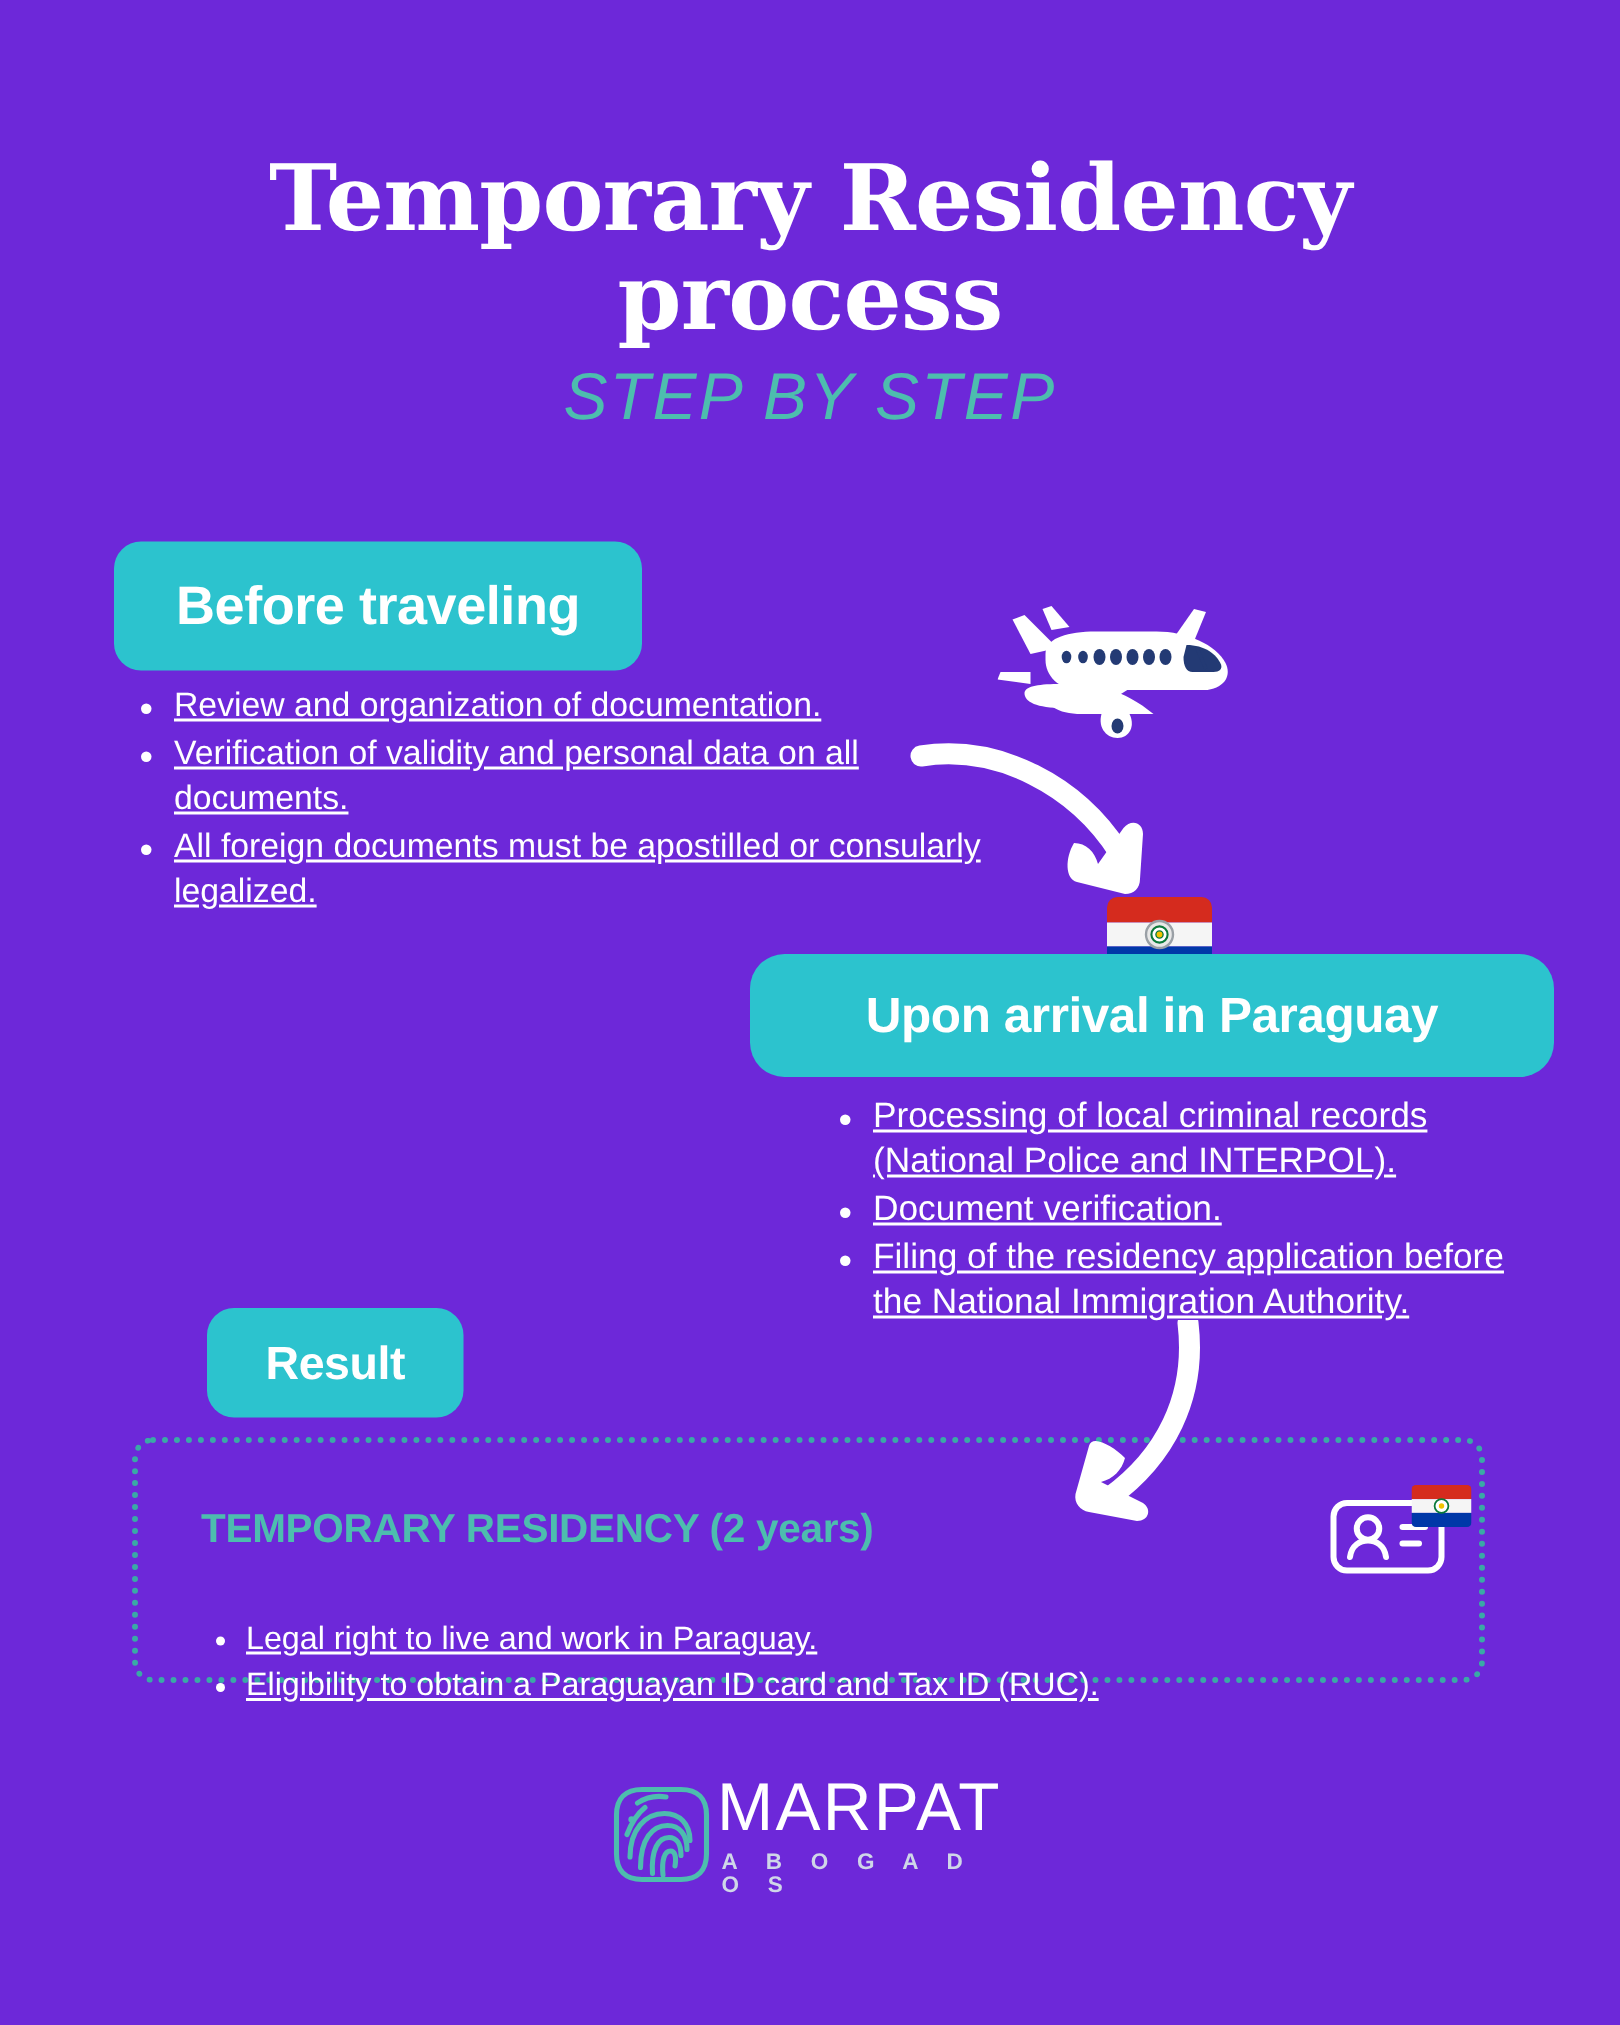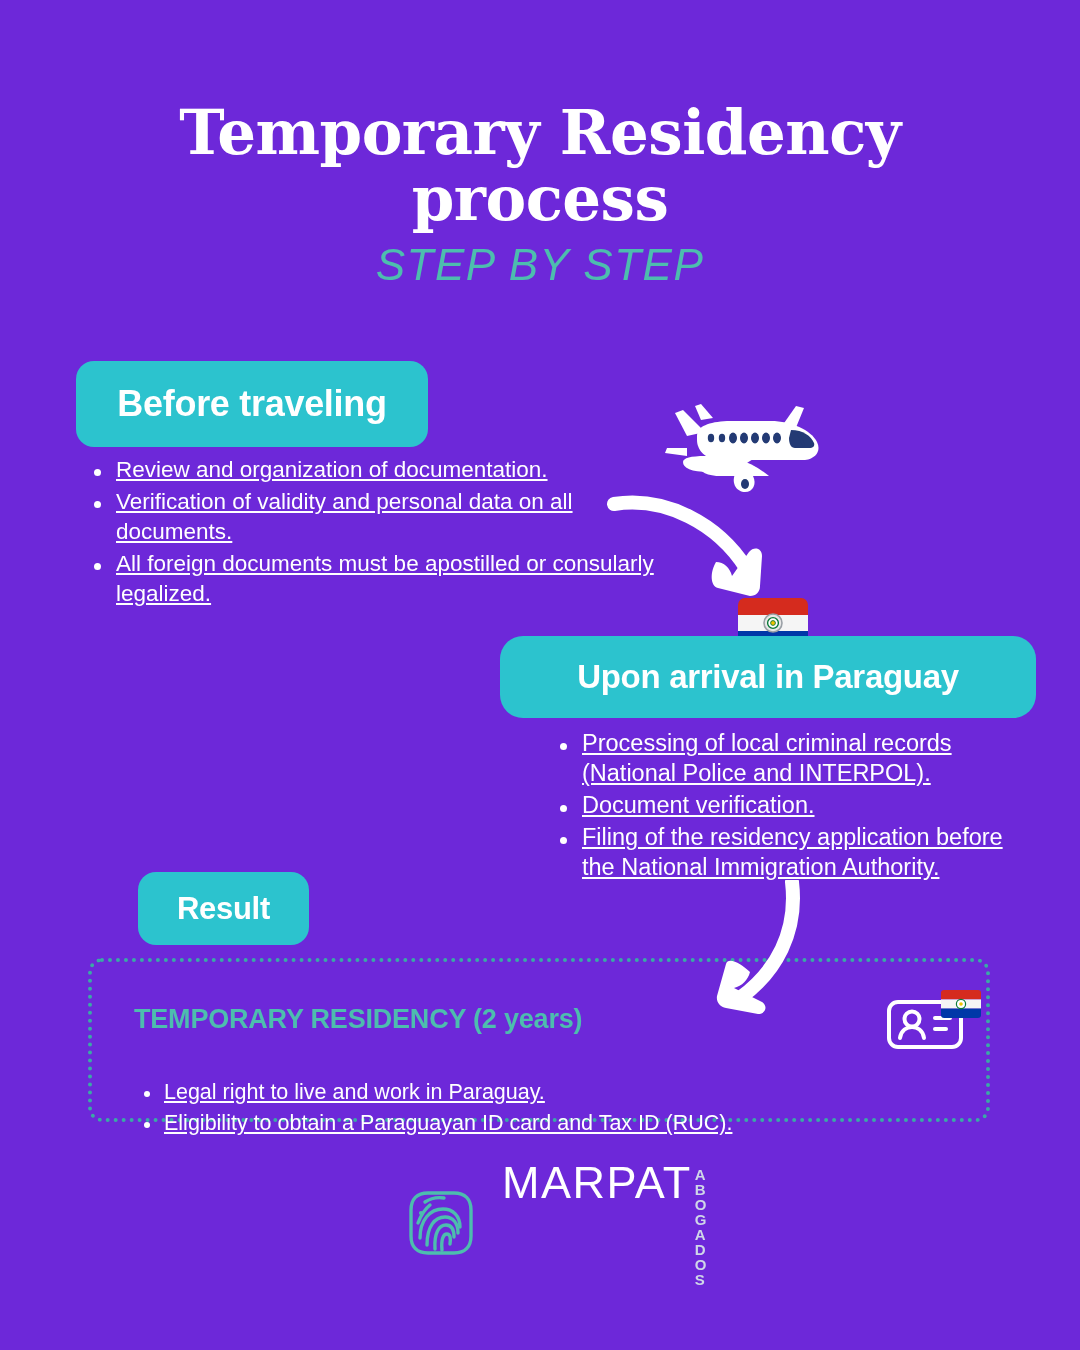--- a/index.html
+++ b/index.html
@@ -167,23 +167,23 @@
     position: absolute;
     left: 408px;
     top: 1184px;
     width: 270px;
     height: 78px;
     display: flex;
     align-items: center;
   }
   #logo-mark { width: 66px; height: 66px; flex: none; }
   #logo-text {
-    margin-left: 28px;
+    margin-left: 4px;
     display: flex;
-    flex-direction: row;
+    flex-direction: column;
     justify-content: center;
   }
   #logo-name {
     font-size: 45px;
     font-weight: 400;
     color: #ffffff;
     letter-spacing: 1.5px;
     line-height: 1;
   }
   #logo-sub {

